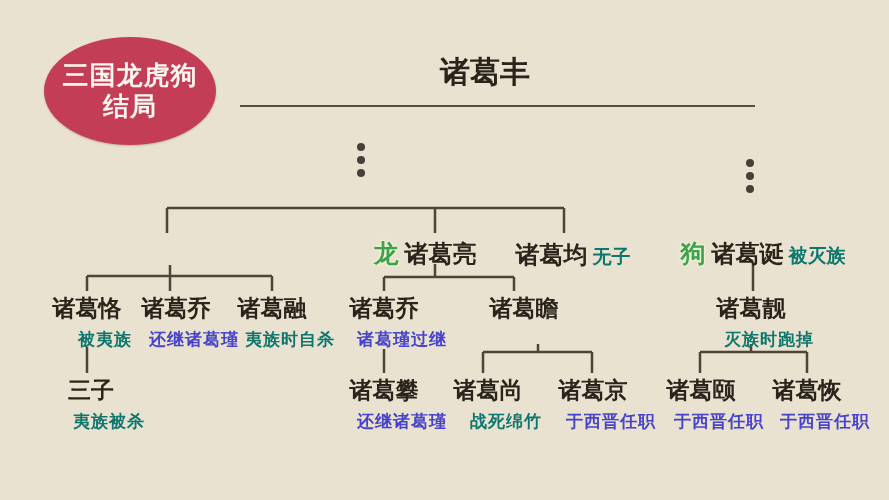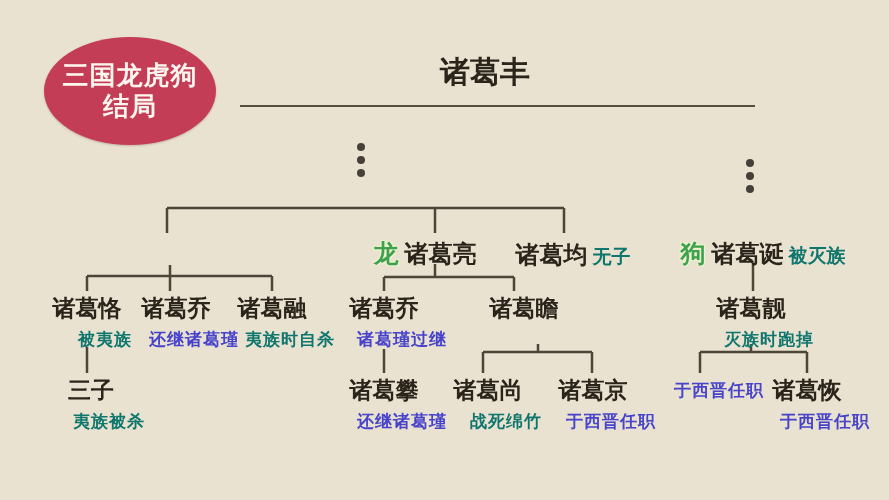--- a/index.html
+++ b/index.html
@@ -133,20 +133,21 @@
   </div>
   <div class="node g3" style="left:488px;top:375px;">
     <span>诸葛尚</span>
     <span class="note red">战死绵竹</span>
   </div>
   <div class="node g3" style="left:593px;top:375px;">
     <span>诸葛京</span>
     <span class="note blue">于西晋任职</span>
   </div>
   <div class="node g3" style="left:701px;top:375px;">
+    <span>诸葛颐</span>
     <span class="note blue">于西晋任职</span>
   </div>
   <div class="node g3" style="left:807px;top:375px;">
     <span>诸葛恢</span>
     <span class="note blue">于西晋任职</span>
   </div>
 
 </div>
 
 </body></html>

